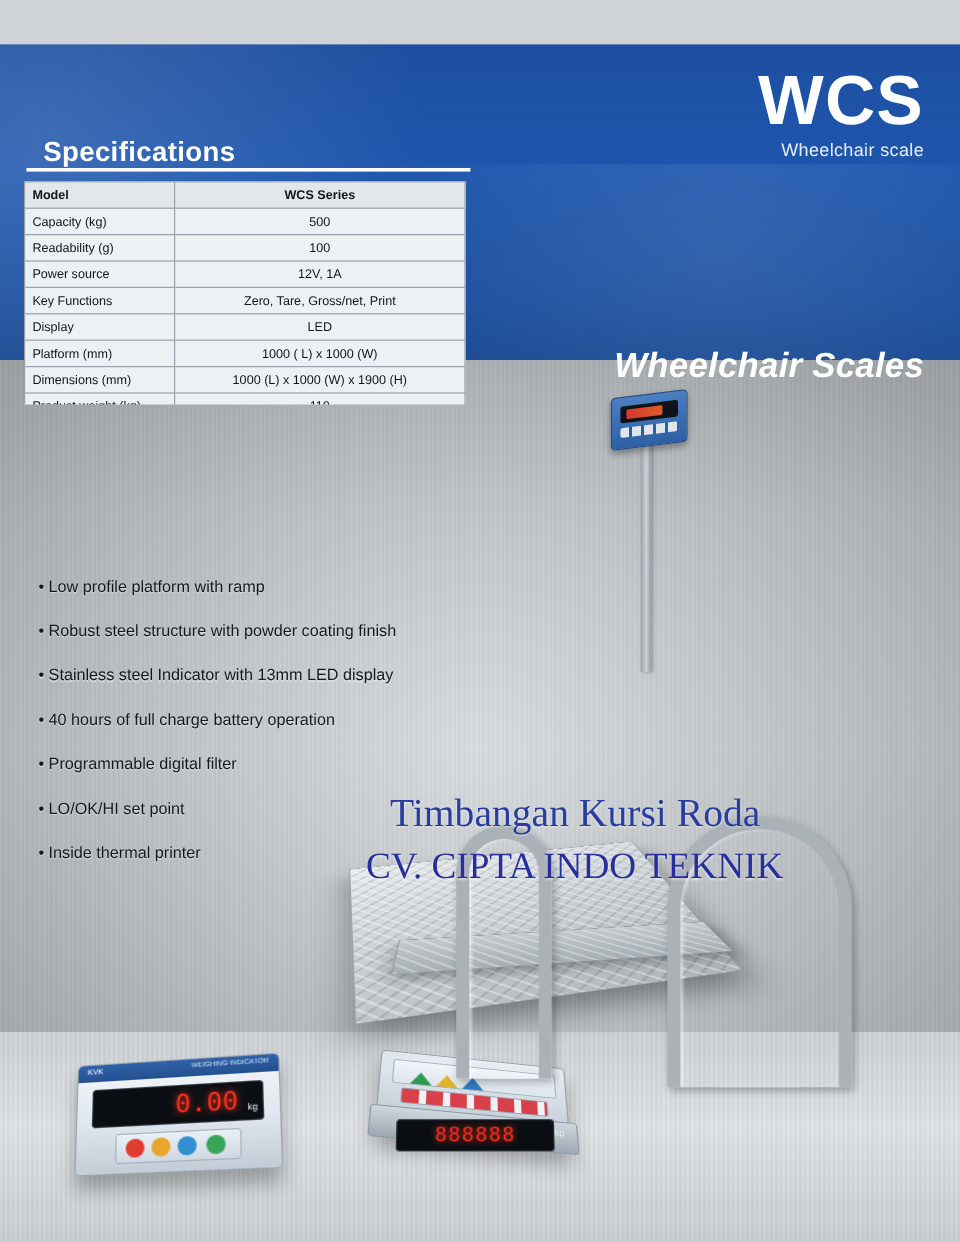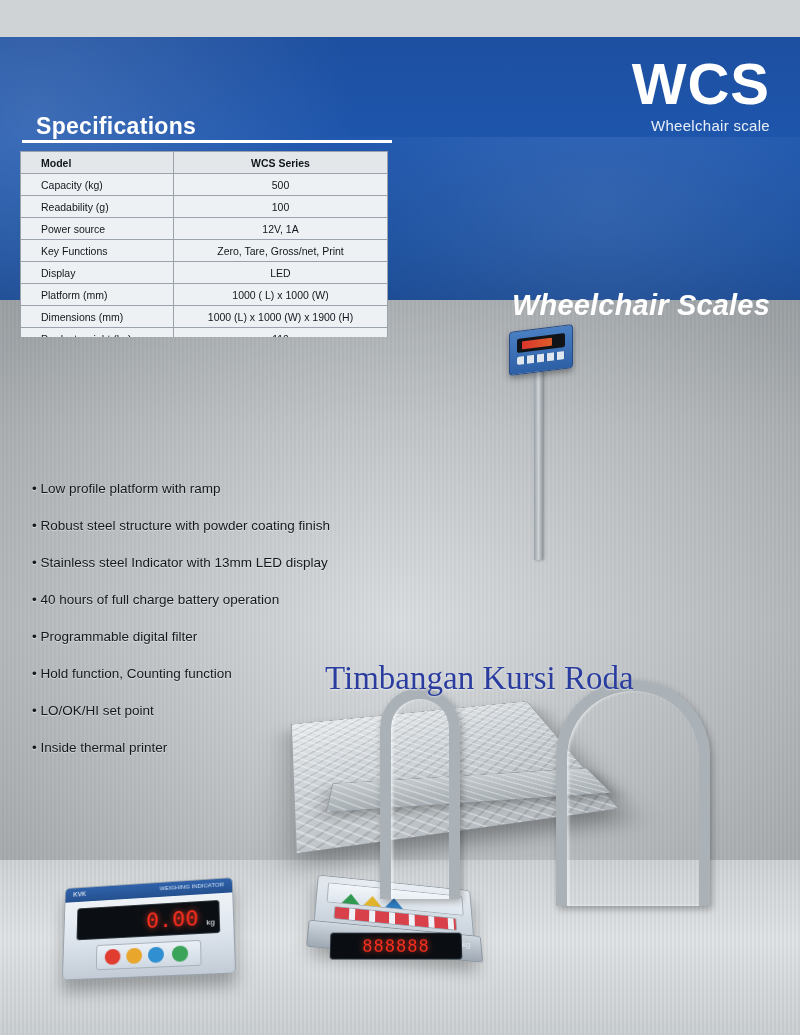--- a/index.html
+++ b/index.html
@@ -45,21 +45,21 @@
     position:absolute;left:22px;top:103px;width:370px;height:3px;background:#ffffff;z-index:4;
   }
 
   
   .spec-table{
     position:absolute;left:20px;top:114px;width:368px;z-index:4;
     border-collapse:collapse;background:#eef1f3;
     font-size:10.5px;color:#10161c;
   }
   .spec-table td{
-    border:1px solid #9aa3ab;padding:3px 20px;height:15px;
+    border:1px solid #9aa3ab;padding:3px 6px;height:15px;
   }
   .spec-table td.k{width:112px;}
   .spec-table td.v{text-align:center;}
   .spec-table tr.hdr td{font-weight:bold;background:#e3e7ea;}
   .spec-table tr.hdr td.v{text-align:center;}
 
   
   .desc-id{
     position:absolute;right:30px;top:118px;width:346px;z-index:4;
     color:#f2f6fb;font-size:13.5px;line-height:20px;text-align:right;
@@ -335,26 +335,26 @@
   </div>
 
   <div class="vign"></div>
 
   <div class="bullets">
     <div>Low profile platform with ramp</div>
     <div>Robust steel structure with powder coating finish</div>
     <div>Stainless steel Indicator with 13mm LED display</div>
     <div>40 hours of full charge battery operation</div>
     <div>Programmable digital filter</div>
-    <div>Hold function, Counting function</div>
     <div>LO/OK/HI set point</div>
     <div>Inside thermal printer</div>
   </div>
 
   <div class="wm1">Timbangan Kursi Roda</div>
+  <div class="wm2">CV. CIPTA INDO TEKNIK</div>
 </div>
 
 <div class="bottom">
   <div class="tex"></div>
 
   <div class="dev1">
     <div class="bar">
       <span class="b1">KVK</span>
       <span class="b2">WEIGHING INDICATOR</span>
     </div>

